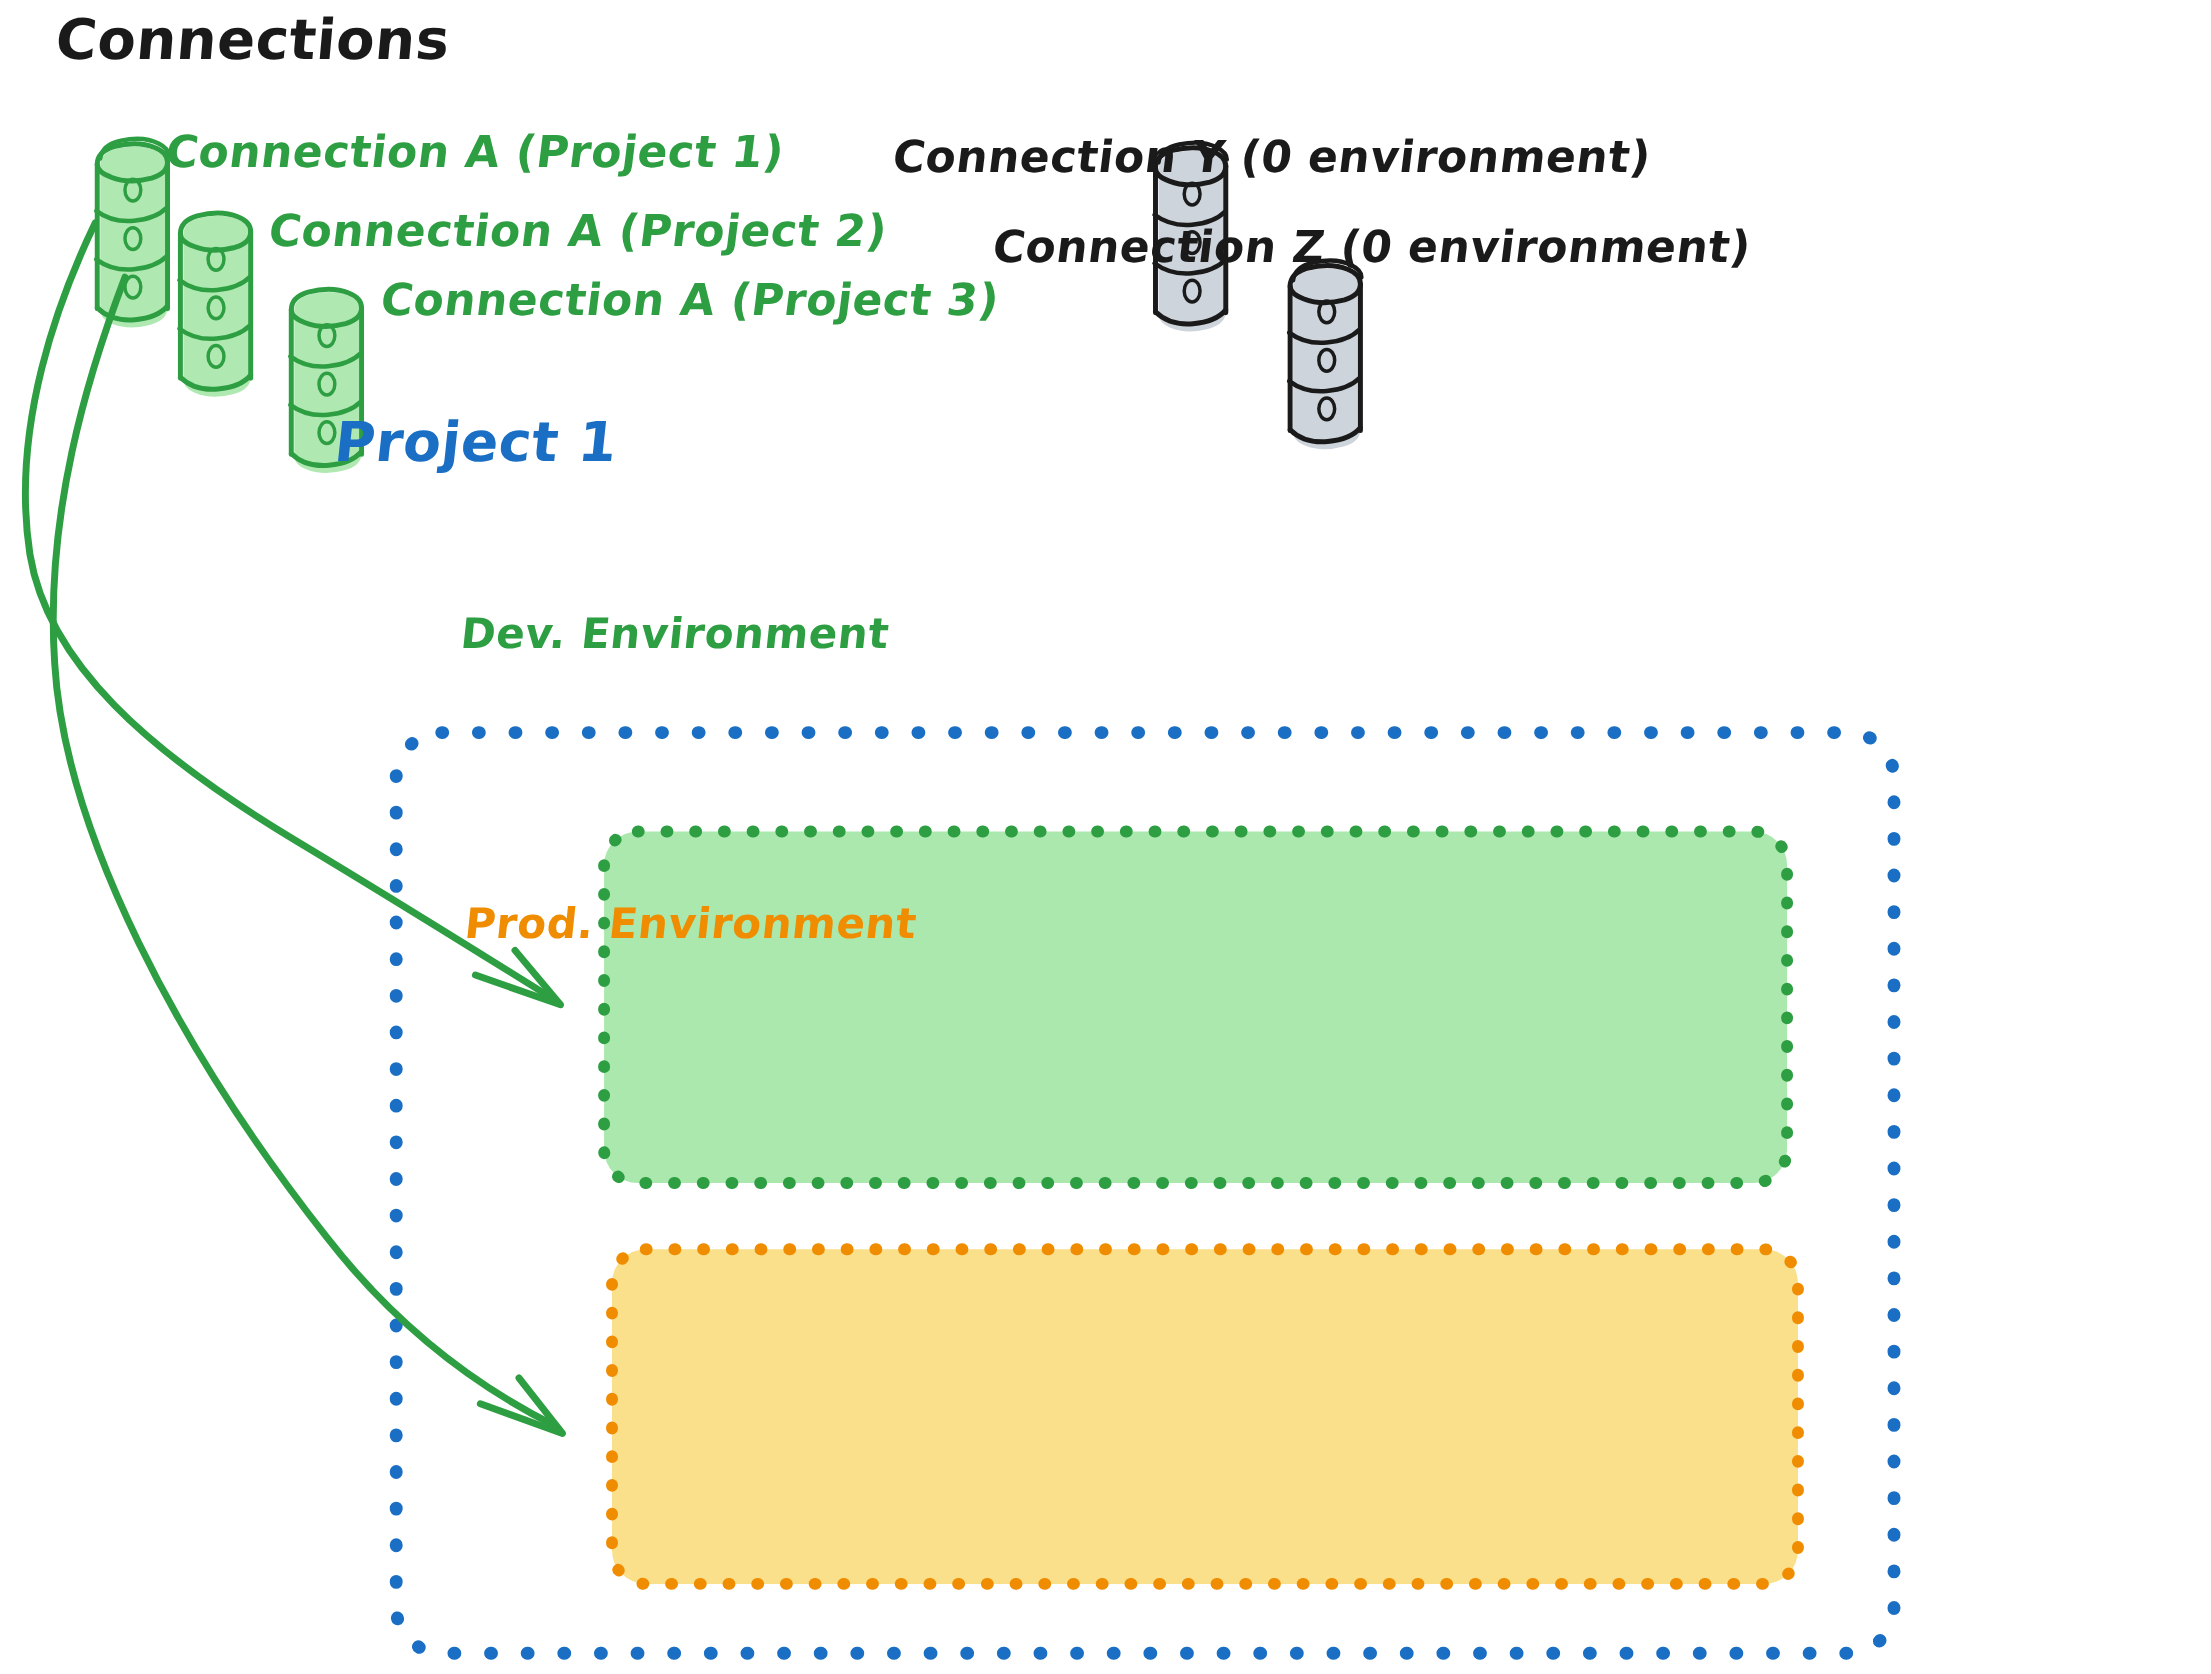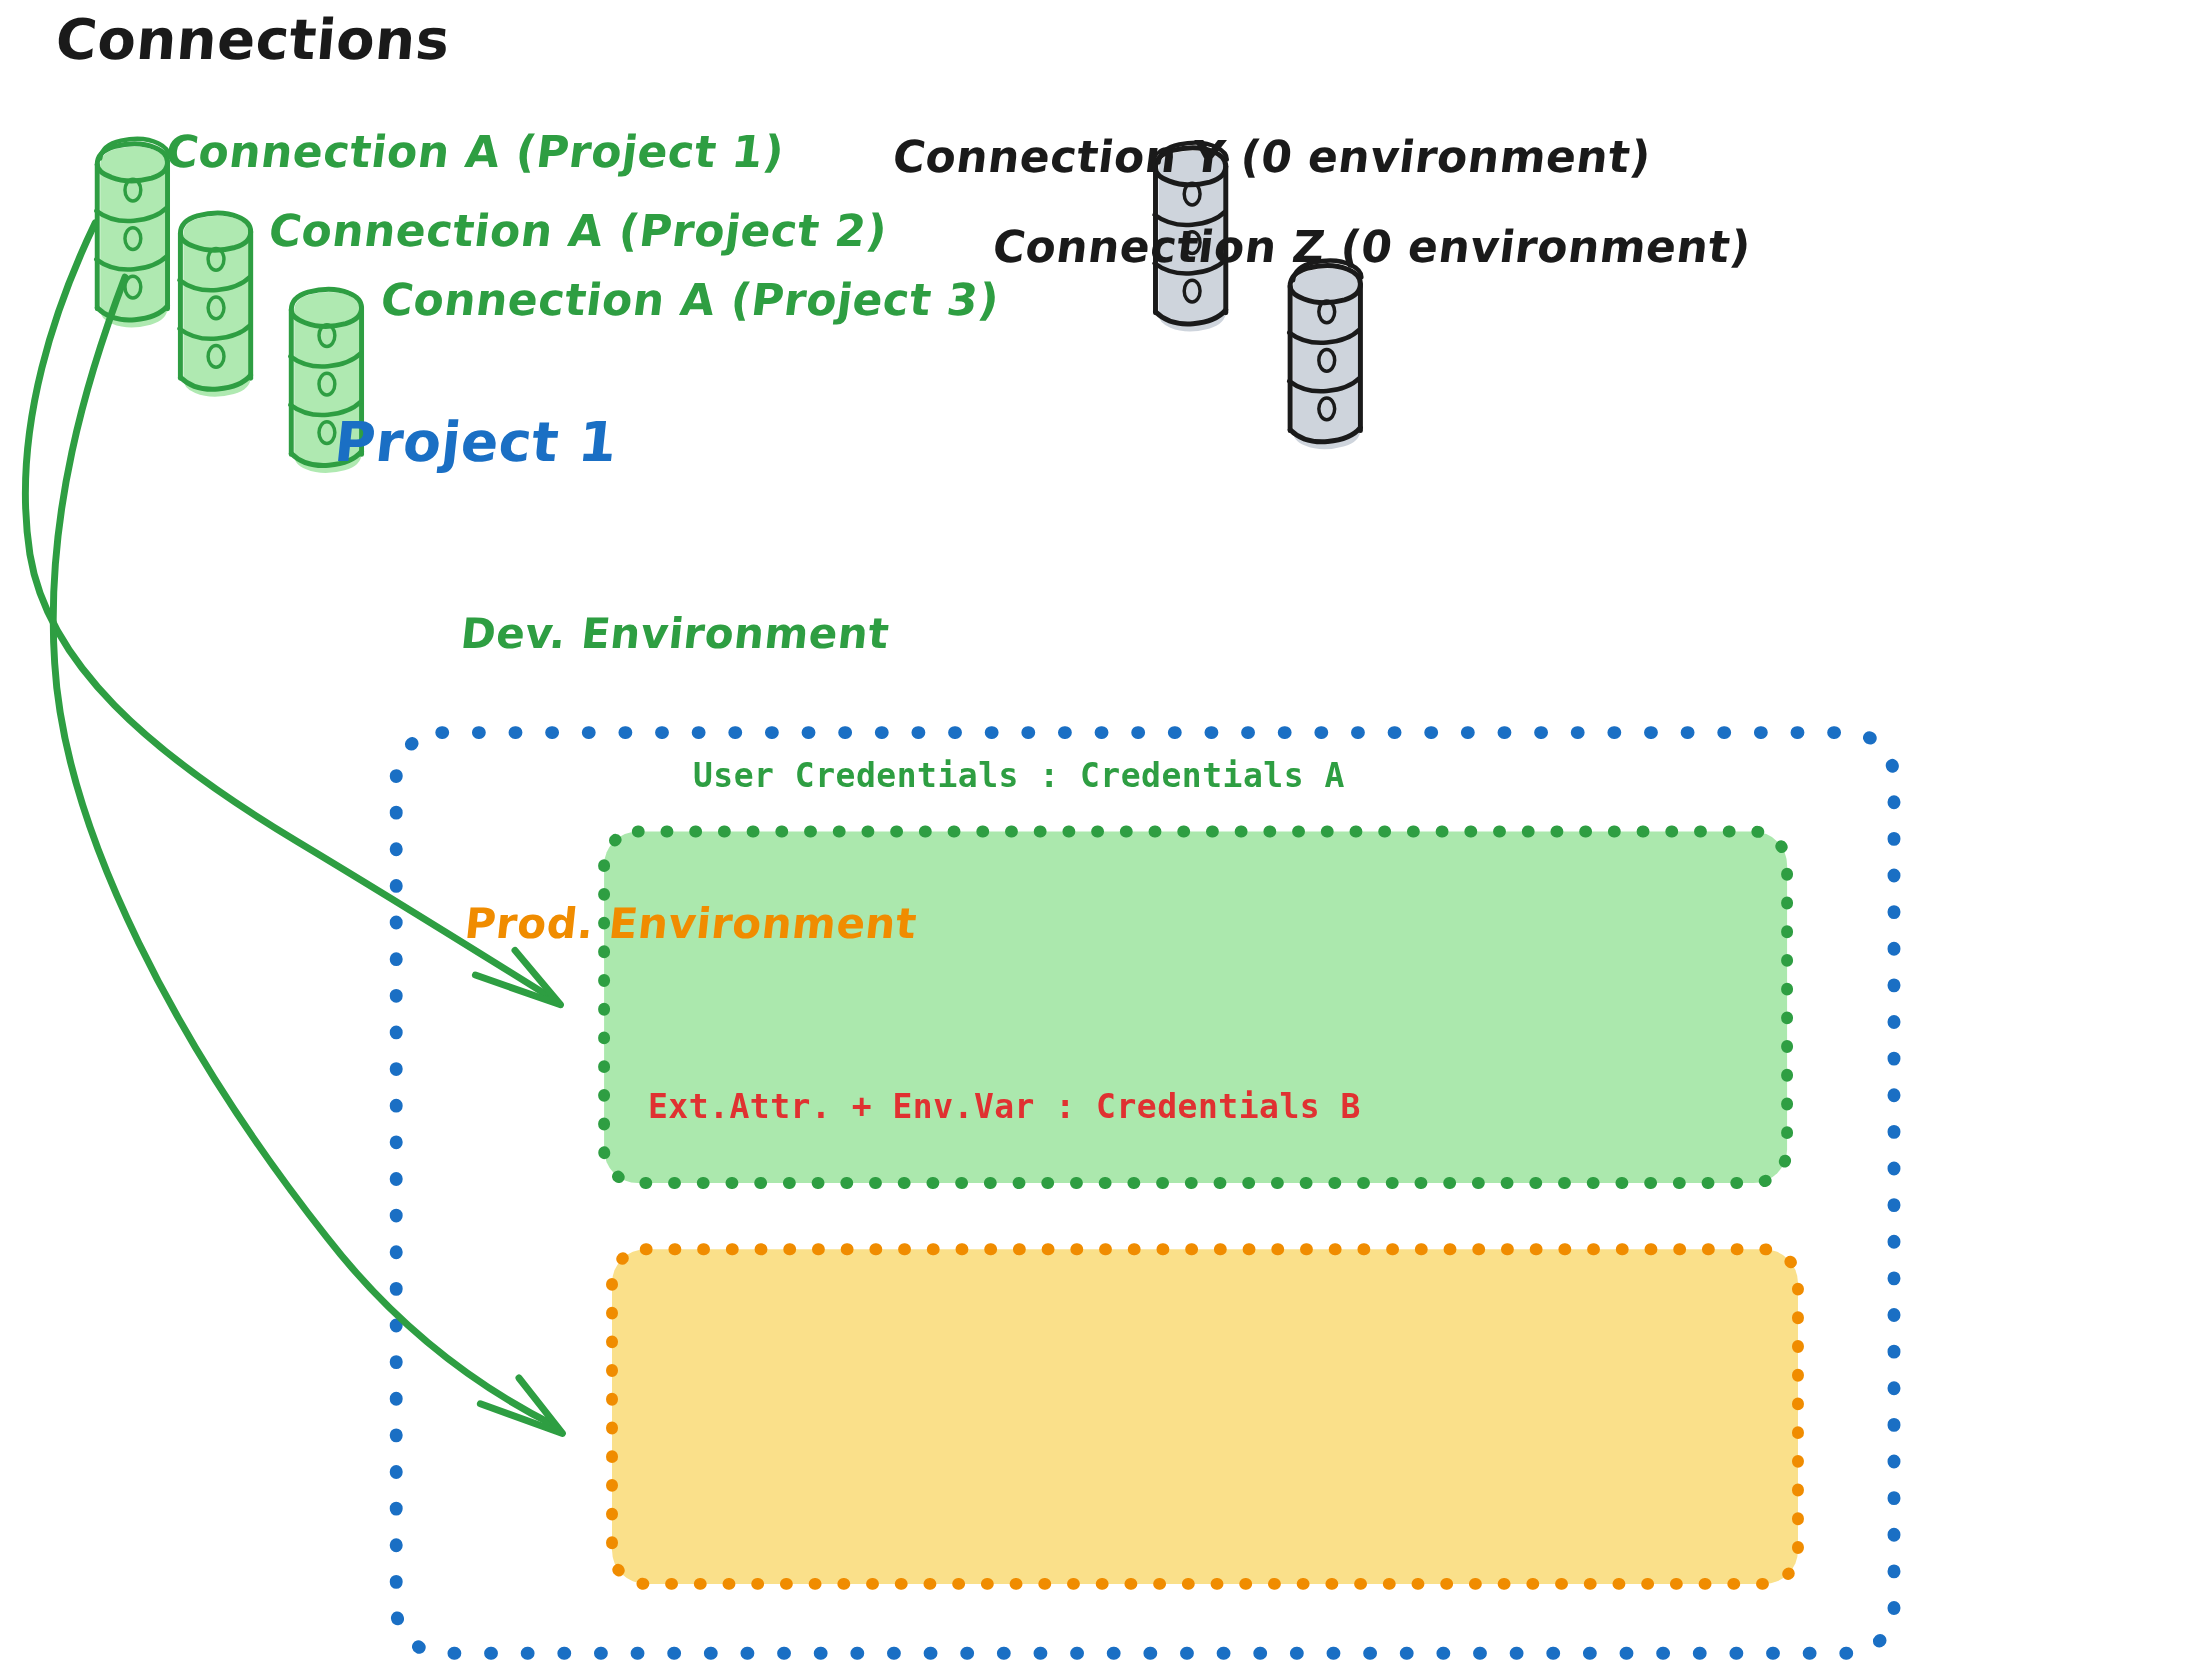--- a/index.html
+++ b/index.html
@@ -220,22 +220,20 @@
   <div class="txt hand conn-label label-a3">Connection A (Project 3)</div>
 
   <div class="txt hand conn-label-gray label-y">Connection Y (0 environment)</div>
 
   <div class="txt hand conn-label-gray label-z">Connection Z (0 environment)</div>
 
   <div class="txt hand project-title">Project 1</div>
 
   <div class="txt hand env-title dev-title">Dev. Environment</div>
 
-  <div class="txt mono cred-dev">User Credentials : Credentials A</div>
 
   <div class="txt hand env-title prod-title">Prod. Environment</div>
 
   <div class="txt mono cred-prod">
-    <div>Ext.Attr. + Env.Var : Credentials B</div>
   </div>
 
 </div>
 
 
 </body></html>

